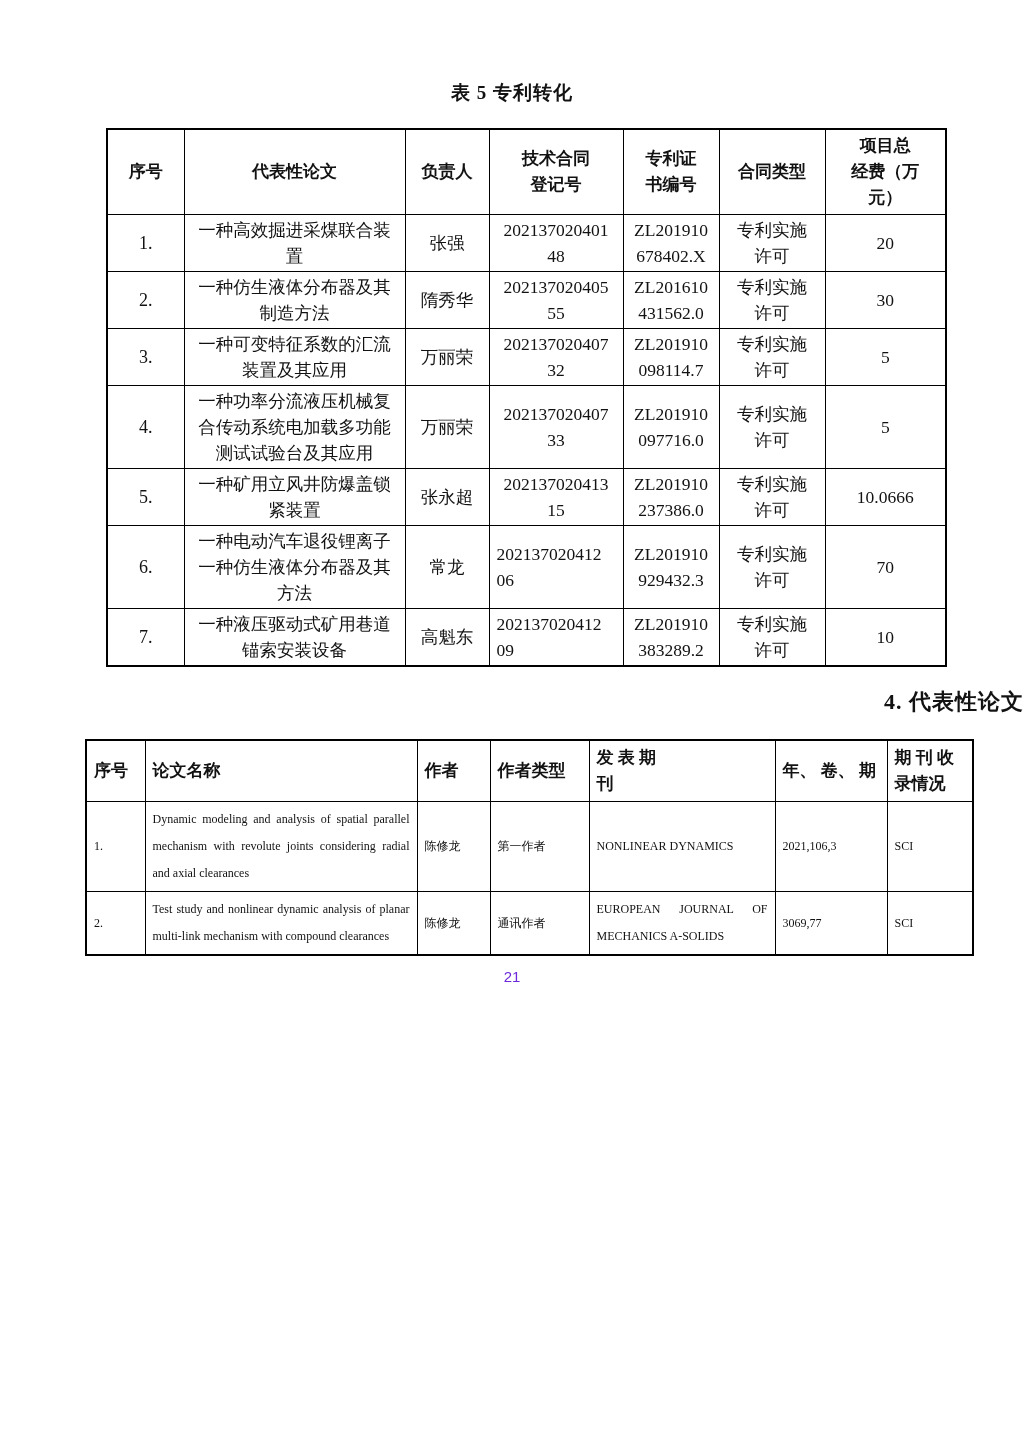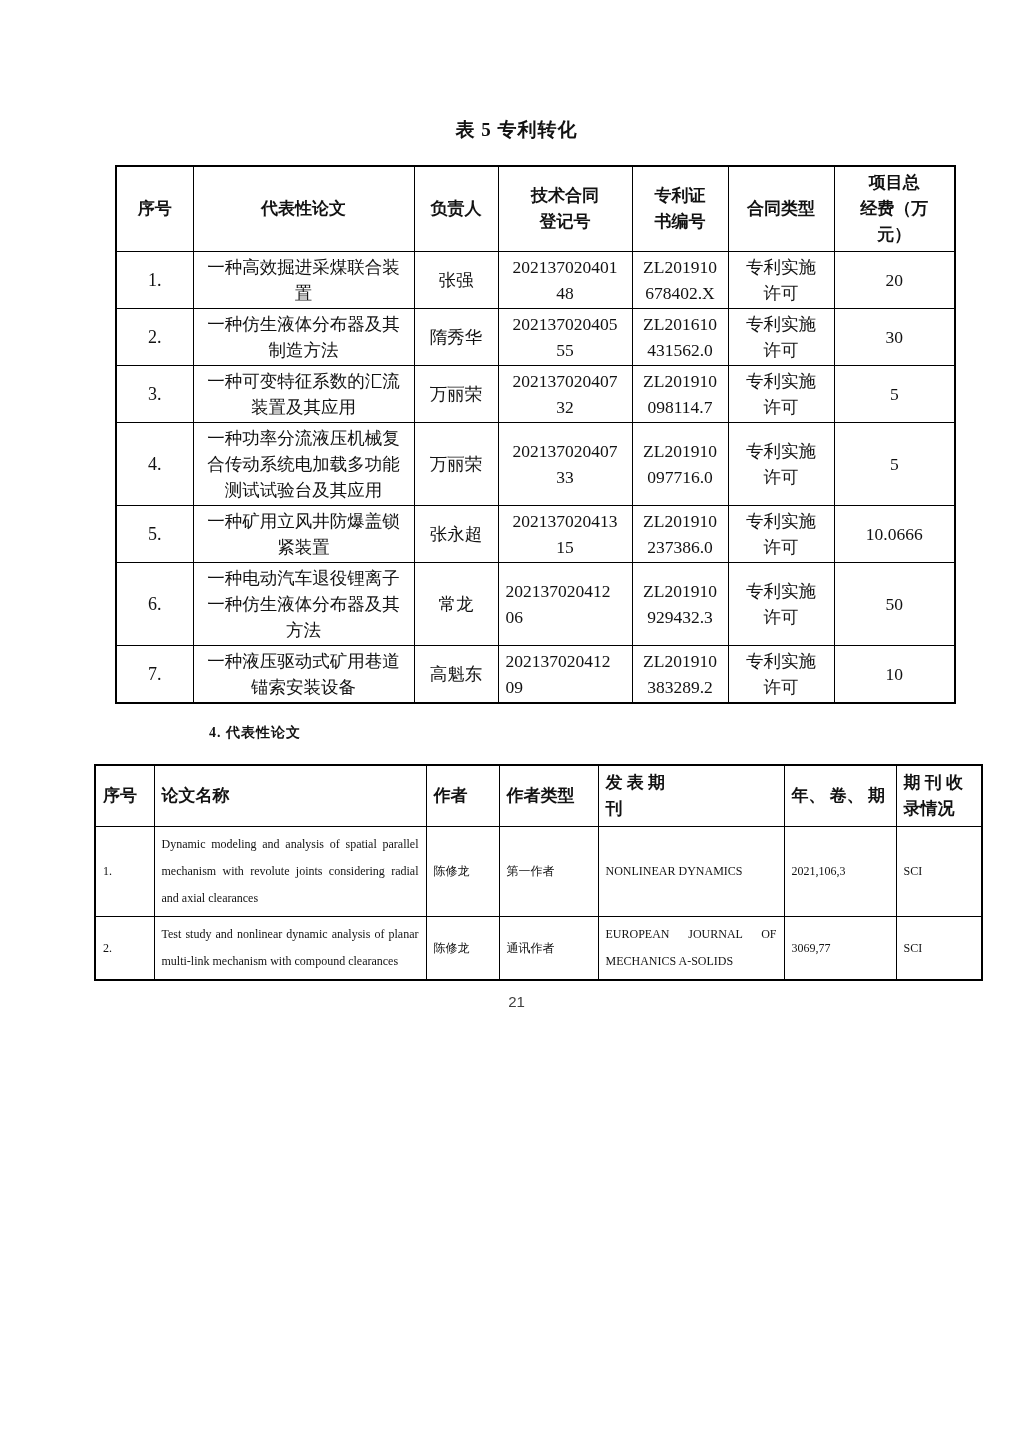--- a/index.html
+++ b/index.html
@@ -4,21 +4,21 @@
 <style>
   * { margin: 0; padding: 0; box-sizing: border-box; }
   html, body { background: #ffffff; }
   body {
     width: 1024px; height: 1448px;
     color: #121212;
     font-family: "Liberation Serif", "DejaVu Serif", serif;
     position: relative;
     overflow: hidden;
   }
-  .page { padding-top: 117px; margin-left: 9px; }
+  .page { padding-top: 80px; }
 
   .tbl-title {
     text-align: center;
     font-weight: 700;
     font-size: 19px;
     letter-spacing: 1px;
   }
 
   table {
     border-collapse: collapse;
@@ -42,22 +42,23 @@
   #table5 td {
     font-size: 17.5px; text-align: center;
     line-height: 26px; padding: 2px 5px;
   }
   #table5 td.serial { font-size: 18px; }
   td.align-left { text-align: left !important; padding-left: 7px !important; }
 
   
   .section-heading {
     margin: 20px 0 0 200px;
-    font-size: 14px; font-weight: 700;
+    font-size: 22px; font-weight: 700;
     letter-spacing: 1px;
+    text-align: right;
   }
   .body-paragraph {
     margin: 12px 98px 0 103px;
     font-size: 21px;
     line-height: 55px;
     text-align: justify;
     text-indent: 98px;
   }
 
   .tbl6-title { margin-top: 32px; }
@@ -73,21 +74,21 @@
     font-size: 12px; text-align: left;
     line-height: 27px; padding: 4px 7px;
   }
   #table6 td.justify-cell { text-align: justify; }
 
   .page-number {
     text-align: center;
     margin-top: 12px;
     font-family: "Liberation Sans", "DejaVu Sans", sans-serif;
     font-size: 15px;
-    color: #404040;
+    color: #6d28d9;
   }
 </style>
 </head>
 <body>
 
 <div class="page">
 
   <div class="tbl-title">表 5 专利转化</div>
 
   <table id="table5">
@@ -185,21 +186,21 @@
       <td>一种电动汽车退役锂离子
 一种仿生液体分布器及其
 方法</td>
       <td>常龙</td>
       <td class="align-left">202137020412
 06</td>
       <td>ZL201910
 929432.3</td>
       <td>专利实施
 许可</td>
-      <td>50</td>
+      <td>70</td>
     </tr>
     <tr>
       <td class="serial">7.</td>
       <td>一种液压驱动式矿用巷道
 锚索安装设备</td>
       <td>高魁东</td>
       <td class="align-left">202137020412
 09</td>
       <td>ZL201910
 383289.2</td>

